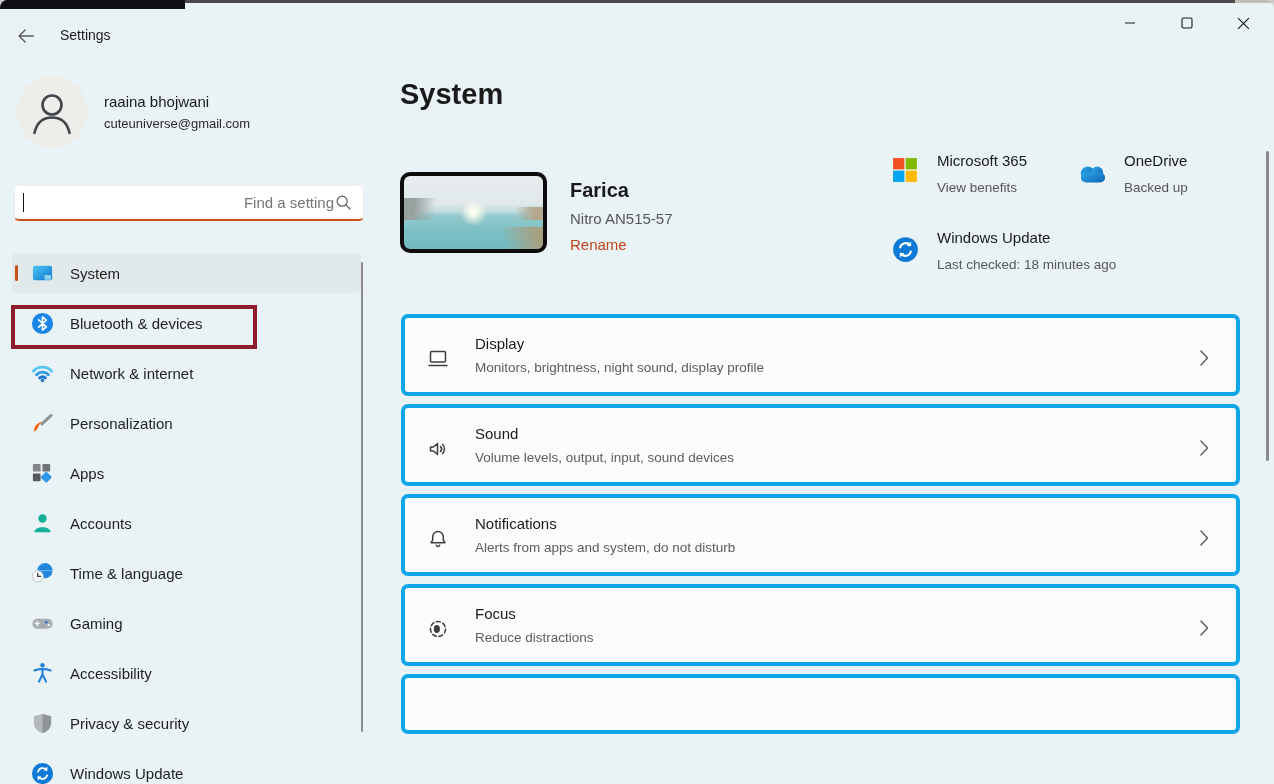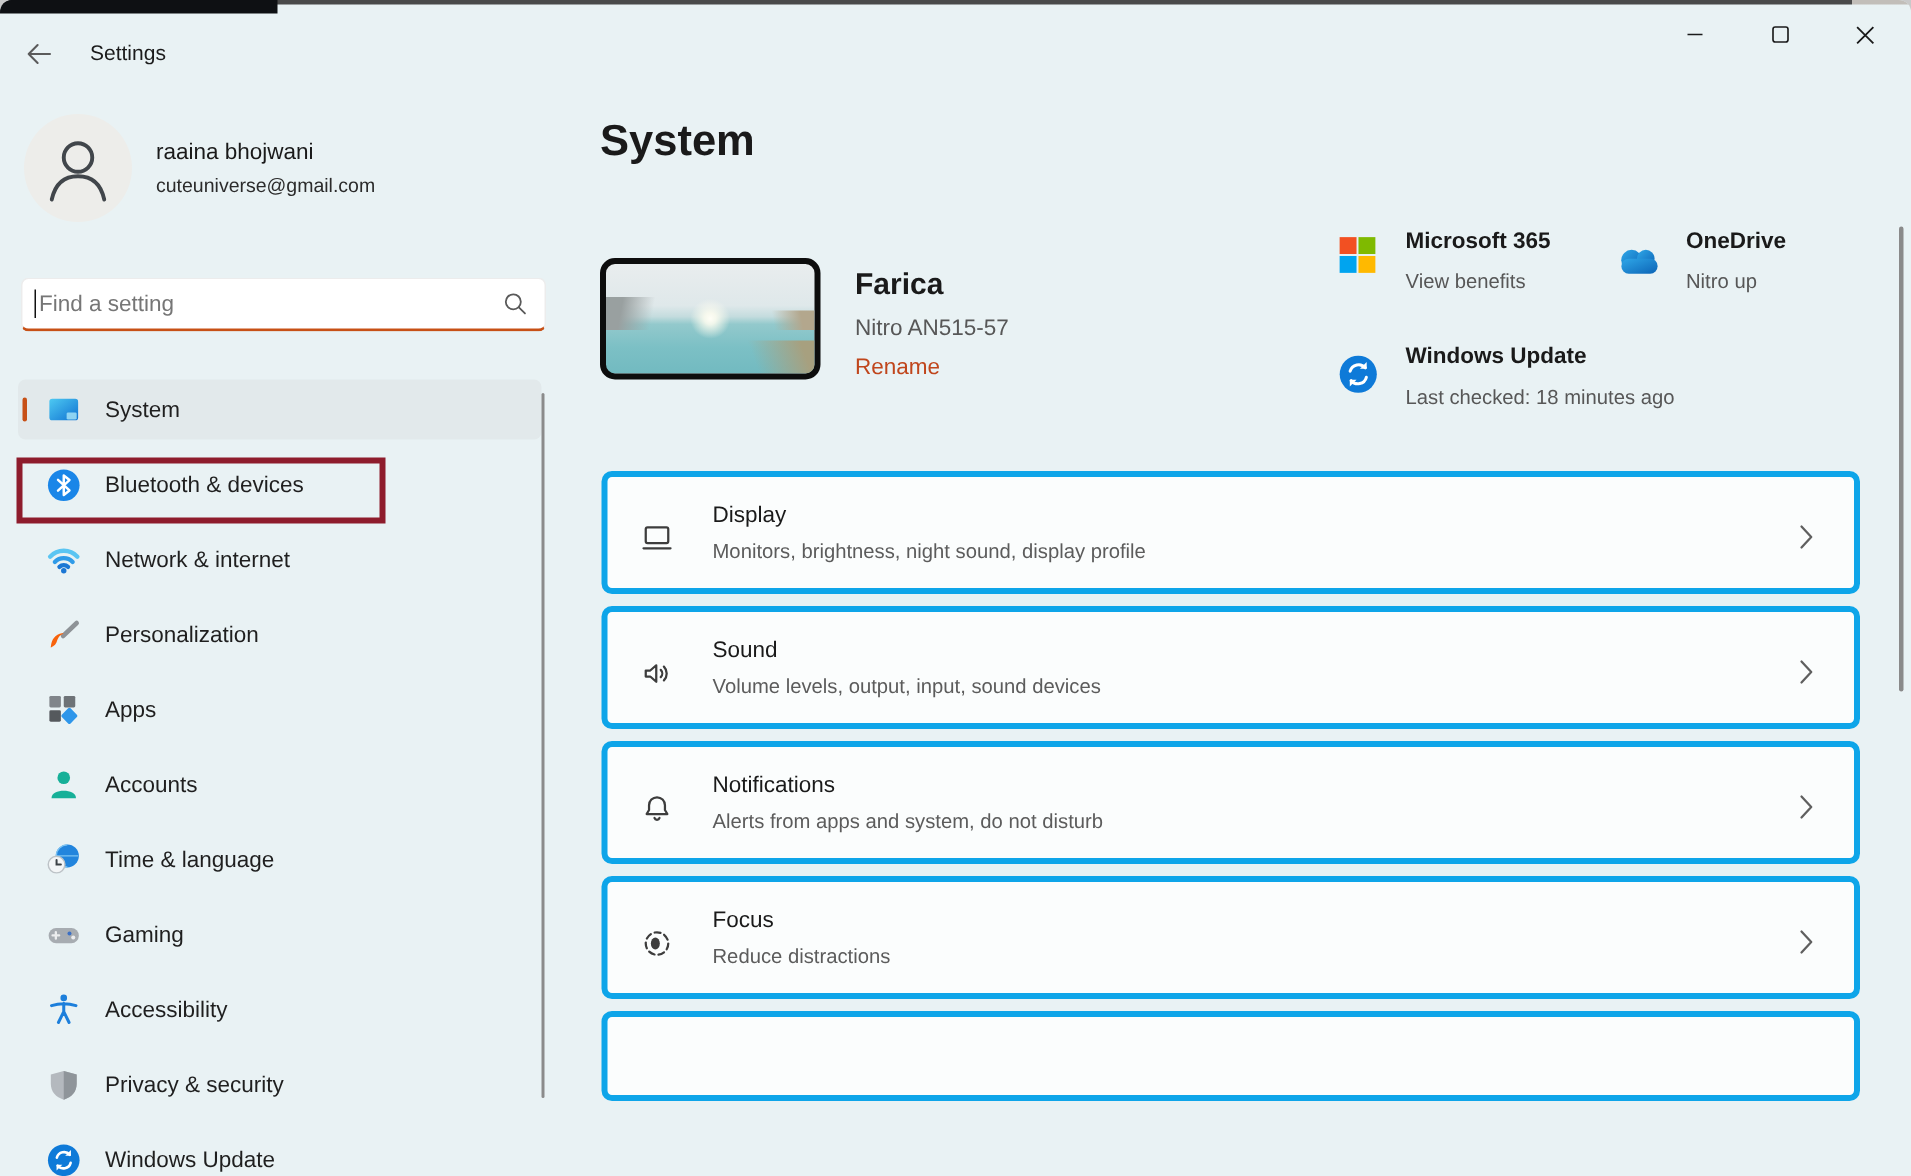--- a/index.html
+++ b/index.html
@@ -15,21 +15,21 @@
   .app-title { position:absolute; left:60px; top:27px; font-size:14px; color:#1b1b1b; }
   .win-btn { position:absolute; top:6px; width:46px; height:34px; display:flex; align-items:center; justify-content:center; }
   .win-min { left:1107px; } .win-max { left:1164px; } .win-close { left:1220px; }
 
   
   .avatar { position:absolute; left:16px; top:76px; }
   .user-name { position:absolute; left:104px; top:93px; font-size:15px; font-weight:normal; color:#1a1a1a; }
   .user-email { position:absolute; left:104px; top:116px; font-size:13px; color:#2b2b2b; }
   .search-box { position:absolute; left:14px; top:185px; width:350px; height:36px; background:#ffffff;
     border:1px solid #ECECEC; border-bottom:2px solid #C75016; border-radius:5px; display:flex; align-items:center; padding:0 10px 0 8px; }
-  .search-box input { flex:1; border:none; outline:none; font-size:15px; color:#1a1a1a; background:transparent; font-family:inherit;}
+  .search-box input { flex:1; border:none; outline:none; font-size:15px; color:#1a1a1a; background:transparent; font-family:inherit;text-align:right;}
   .search-box input::placeholder { color:#767676; }
   .caret { width:1px; height:19px; background:#111; margin-right:2px; }
 
   .nav { position:absolute; left:12px; top:253px; width:349px; }
   .nav-item { position:relative; height:40px; margin-bottom:10px; border-radius:5px; display:flex; align-items:center; cursor:pointer; }
   .nav-item.selected { background:#E2E9EB; }
   .accent-pill { position:absolute; left:2.5px; top:12px; width:3px; height:16px; border-radius:2px; background:#C75016; }
   .nav-icon { width:24px; height:24px; margin-left:18px; display:flex; align-items:center; justify-content:center; }
   .nav-label { margin-left:16px; font-size:15px; color:#1f1f1f; }
   .annotation-box { position:absolute; left:11px; top:305px; width:246px; height:44px;
@@ -46,21 +46,21 @@
     background:linear-gradient(100deg,#99a0a0 25%, rgba(153,160,160,0) 72%); }
   .thumb-mtn-r { position:absolute; right:0; top:42%; width:26%; height:18%;
     background:linear-gradient(260deg,#b3a78d 25%, rgba(179,167,141,0) 75%); }
   .thumb-shore { position:absolute; right:0; bottom:0; width:40%; height:30%;
     background:linear-gradient(250deg,#a7a07f 15%, rgba(167,160,127,0) 70%); }
   .device-name { position:absolute; left:570px; top:179px; font-size:20px; font-weight:600; color:#1a1a1a; }
   .device-model { position:absolute; left:570px; top:210px; font-size:15px; color:#575757; }
   .rename-link { position:absolute; left:570px; top:236px; font-size:15px; color:#C0461C; cursor:pointer;text-align:center; }
 
   .stat-icon { position:absolute; }
-  .stat-title { position:absolute; font-size:15px; font-weight:700; color:#1a1a1a; }
+  .stat-title { position:absolute; font-size:15px; font-weight:400; color:#1a1a1a; }
   .stat-sub { position:absolute; font-size:13.5px; color:#575757; }
 
   .rows { position:absolute; left:401px; top:314px; width:839px; }
   .srow { position:relative; height:82px; margin-bottom:8px; background:#FBFDFD; border:4px solid #0ea5e9; border-radius:7px; cursor:pointer; }
   .srow .row-icon { position:absolute; left:21px; top:29px; width:24px; height:24px; }
   .srow .row-label { position:absolute; left:70px; top:17px; font-size:15px; color:#1a1a1a; }
   .srow .row-desc { position:absolute; left:70px; top:42px; font-size:13.5px; color:#5c5c5c; }
   .srow .chevron { position:absolute; right:22px; top:26px; width:20px; height:28px; color:#5f5f5f; }
   .srow.partial { height:60px; }
   .main-scroll { position:absolute; left:1266px; top:151px; width:2.5px; height:310px; background:#8a8a8a; border-radius:2px; }
@@ -268,21 +268,21 @@
           </linearGradient>
         </defs>
     <g fill="url(#gOd)">
           <circle cx="11" cy="10" r="6.6"></circle>
           <circle cx="20" cy="9" r="5.6"></circle>
           <rect x="4.5" y="9" width="23" height="9.5" rx="4.7"></rect>
         </g>
       </svg>
   </div>
   <div class="stat-title" style="left:1124px; top:152px;">OneDrive</div>
-  <div class="stat-sub" style="left:1124px; top:180px;">Nitro up</div>
+  <div class="stat-sub" style="left:1124px; top:180px;">Backed up</div>
 
   <div class="stat-icon" style="left:892px; top:236px;">
     <svg width="27" height="27" viewBox="0 0 24 24">
         <circle cx="12" cy="12" r="11" fill="#0E7AD8"></circle>
     <path d="M7.2 10.2 A5.2 5.2 0 0 1 16.2 8.2" stroke="#fff" stroke-width="1.8" fill="none" stroke-linecap="round"></path>
     <path d="M16.8 13.8 A5.2 5.2 0 0 1 7.8 15.8" stroke="#fff" stroke-width="1.8" fill="none" stroke-linecap="round"></path>
     <path d="M17 4.8 V8.8 H13 Z" fill="#fff"></path>
         <path d="M7 19.2 V15.2 H11 Z" fill="#fff"></path>
       </svg>
   </div>

